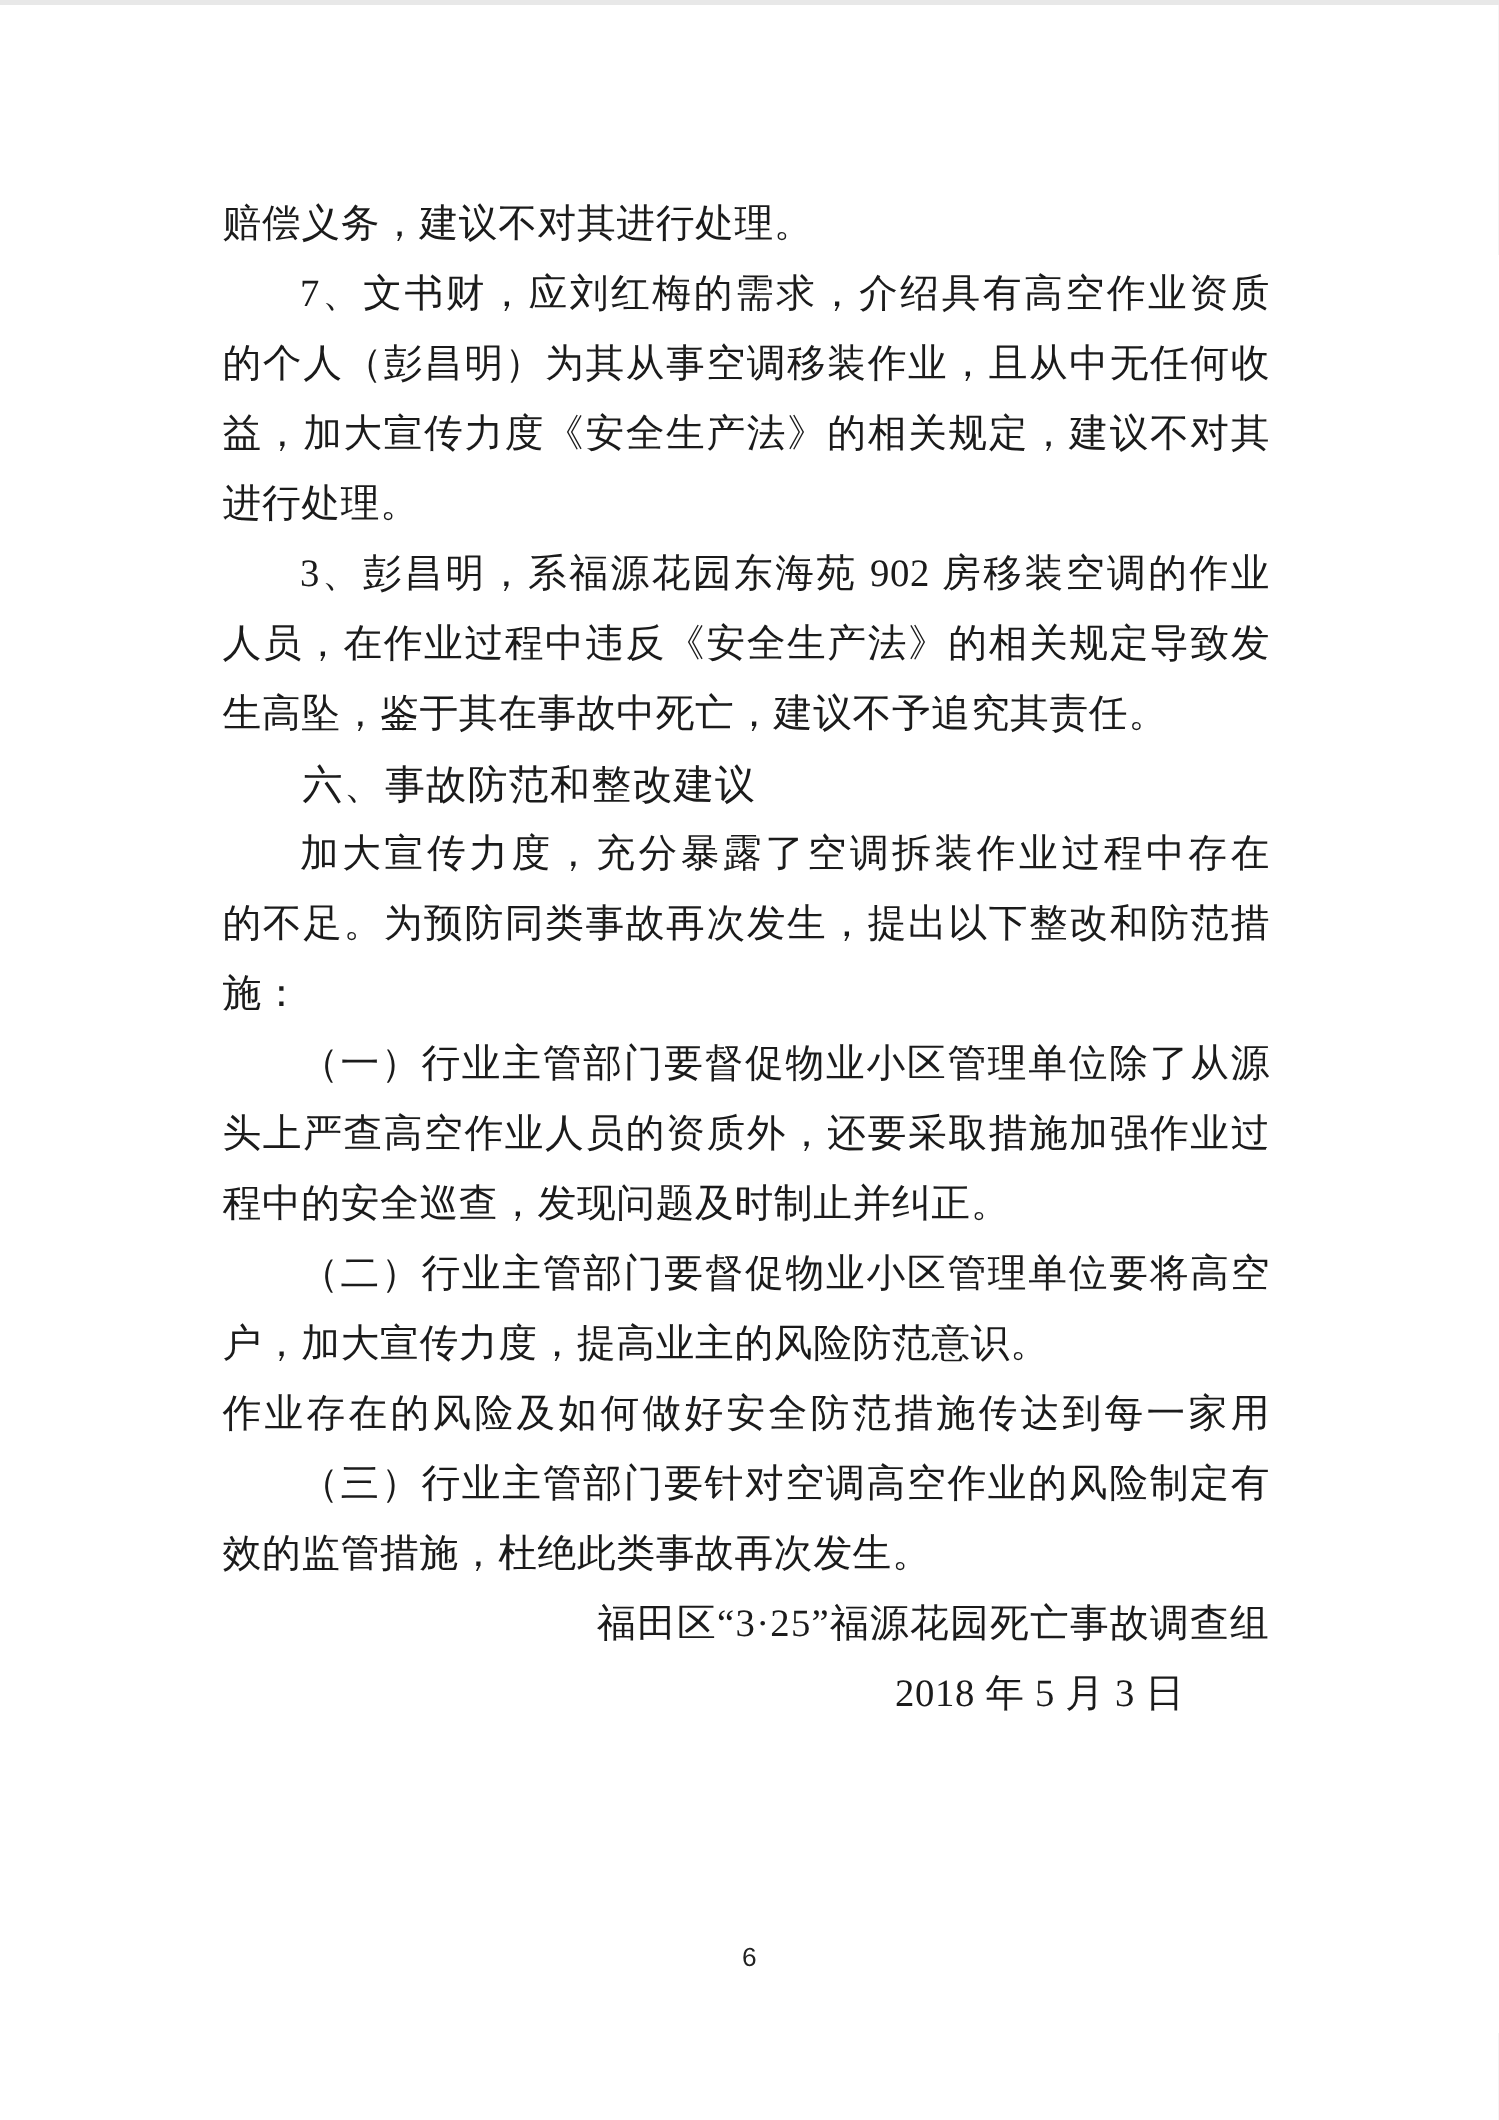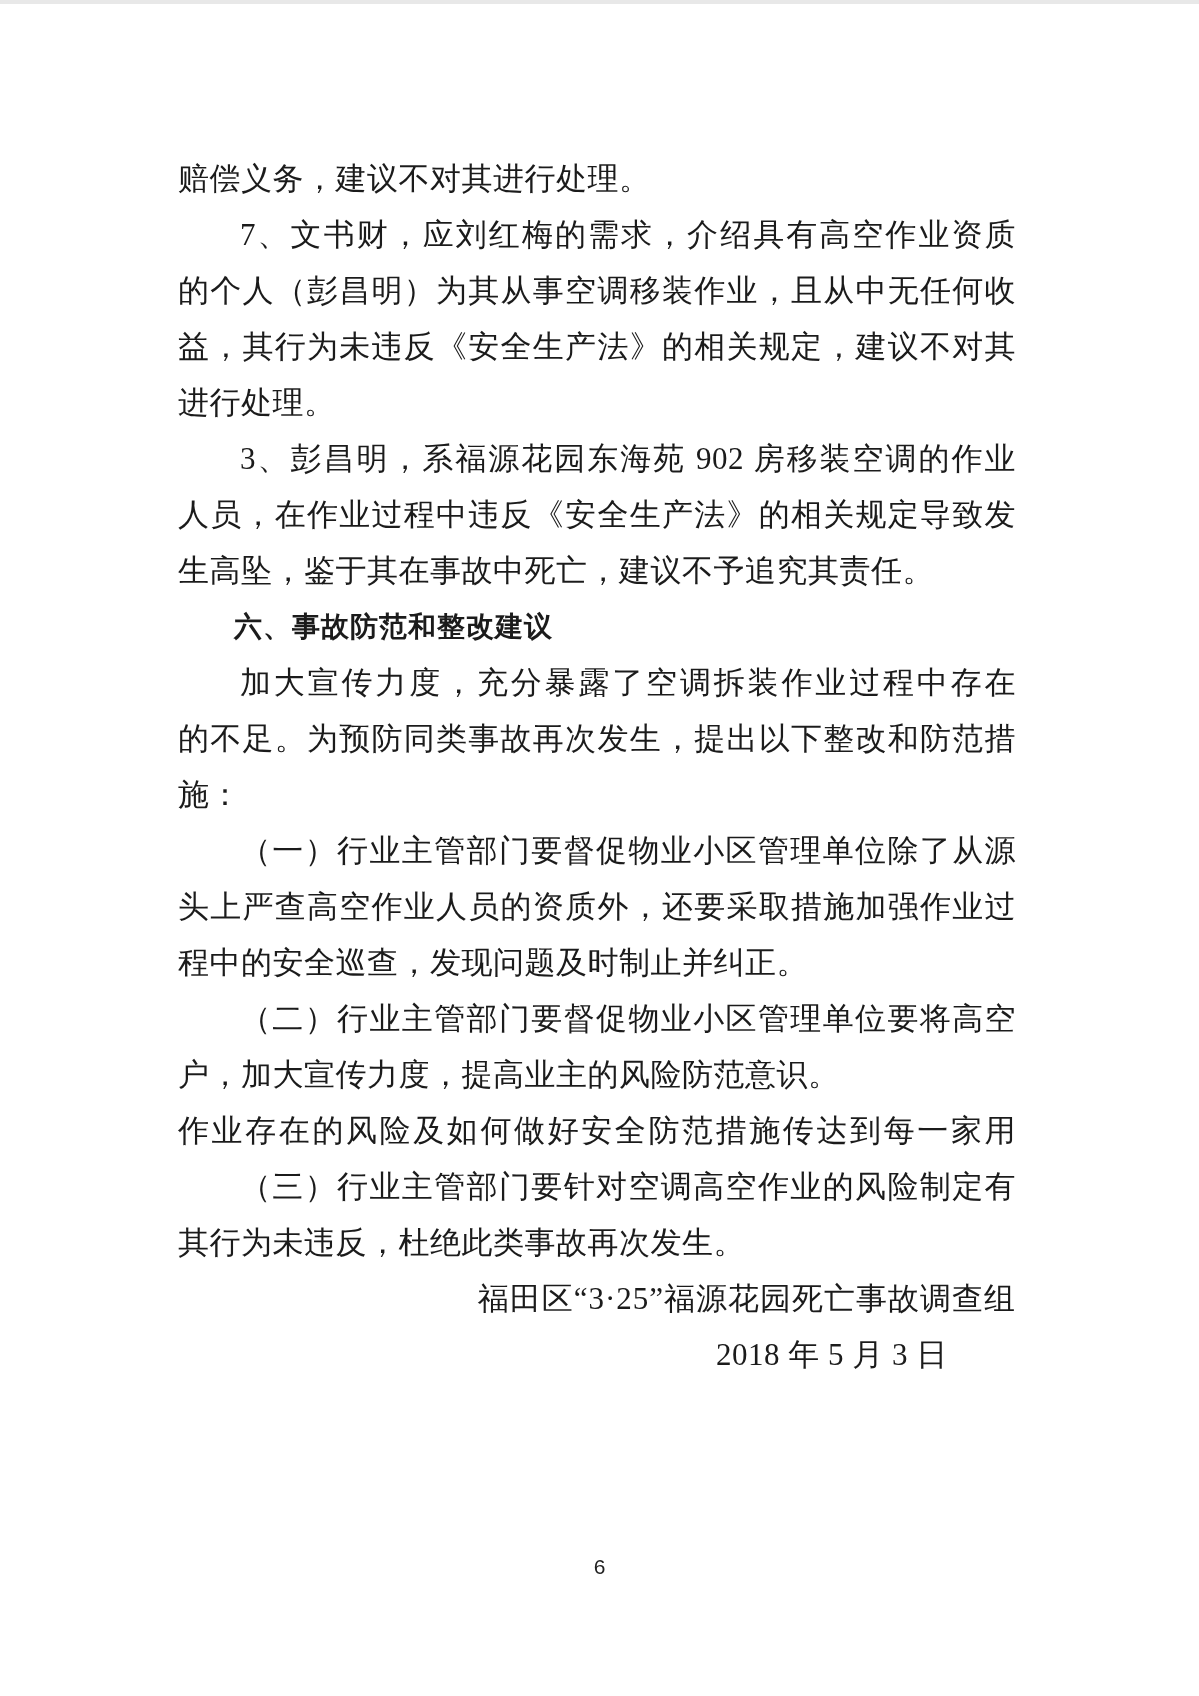--- a/index.html
+++ b/index.html
@@ -26,23 +26,23 @@
     overflow: hidden;
     text-align: left;
     letter-spacing: 0.5px;
   }
   .line.full {
     text-align: justify;
     text-align-last: justify;
   }
   .line.indent { text-indent: 2em; }
   .line.heading {
-    font-weight: 700;
+    font-weight: 400;
     font-family: "Liberation Sans", "DejaVu Sans", sans-serif;
-    font-size: 28px;
+    font-size: 32px;
     letter-spacing: 1px;
   }
   .line.signature { margin-left: 213px; letter-spacing: 1px; text-align: right; }
   .line.date { margin-left: 538px; }
   .page-number {
     position: absolute;
     left: 0;
     top: 1549px;
     width: 100%;
     text-align: center;
@@ -53,34 +53,34 @@
   }
 </style>
 </head>
 <body>
 
 <div class="page">
   <div class="text-block">
     <div class="line left">赔偿义务，建议不对其进行处理。</div>
     <div class="line full indent">7、文书财，应刘红梅的需求，介绍具有高空作业资质</div>
     <div class="line full">的个人（彭昌明）为其从事空调移装作业，且从中无任何收</div>
-    <div class="line full">益，其行为未违反《安全生产法》的相关规定，建议不对其</div>
+    <div class="line full">益，加大宣传力度《安全生产法》的相关规定，建议不对其</div>
     <div class="line left">进行处理。</div>
     <div class="line full indent">3、彭昌明，系福源花园东海苑 902 房移装空调的作业</div>
     <div class="line full">人员，在作业过程中违反《安全生产法》的相关规定导致发</div>
     <div class="line left">生高坠，鉴于其在事故中死亡，建议不予追究其责任。</div>
     <div class="line heading indent">六、事故防范和整改建议</div>
     <div class="line full indent">加大宣传力度，充分暴露了空调拆装作业过程中存在</div>
     <div class="line full">的不足。为预防同类事故再次发生，提出以下整改和防范措</div>
     <div class="line left">施：</div>
     <div class="line full indent">（一）行业主管部门要督促物业小区管理单位除了从源</div>
     <div class="line full">头上严查高空作业人员的资质外，还要采取措施加强作业过</div>
     <div class="line left">程中的安全巡查，发现问题及时制止并纠正。</div>
     <div class="line full indent">（二）行业主管部门要督促物业小区管理单位要将高空</div>
     <div class="line left">户，加大宣传力度，提高业主的风险防范意识。</div>
     <div class="line full">作业存在的风险及如何做好安全防范措施传达到每一家用</div>
     <div class="line full indent">（三）行业主管部门要针对空调高空作业的风险制定有</div>
-    <div class="line left">其行为未违反，杜绝此类事故再次发生。</div>
+    <div class="line left">效的监管措施，杜绝此类事故再次发生。</div>
     <div class="line signature">福田区“3·25”福源花园死亡事故调查组</div>
     <div class="line date">2018 年 5 月 3 日</div>
   </div>
   <div class="page-number">6</div>
 </div>
 
 </body></html>

